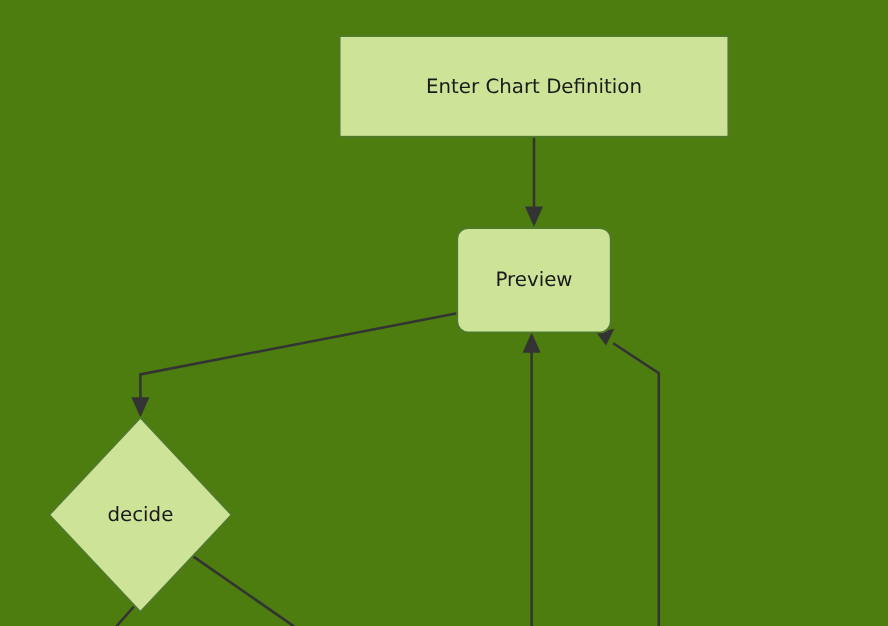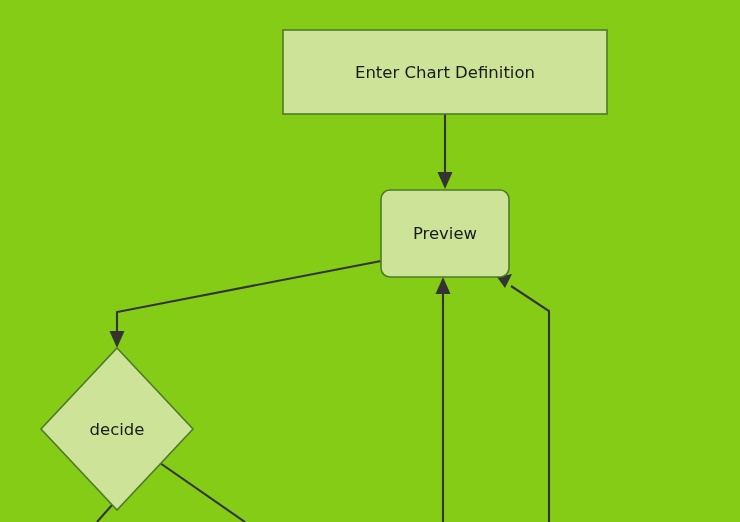--- a/index.html
+++ b/index.html
@@ -7,21 +7,21 @@
     padding: 0;
     background: #ffffff;
   }
   body {
     font-family: "DejaVu Sans", sans-serif;
   }
   #canvas {
     position: relative;
     width: 740px;
     height: 522px;
-    background: #84cc16;
+    background: #4d7c0f;
     overflow: hidden;
   }
   #flow-svg {
     position: absolute;
     top: 0;
     left: 0;
     width: 740px;
     height: 522px;
   }
   .node-shape {

